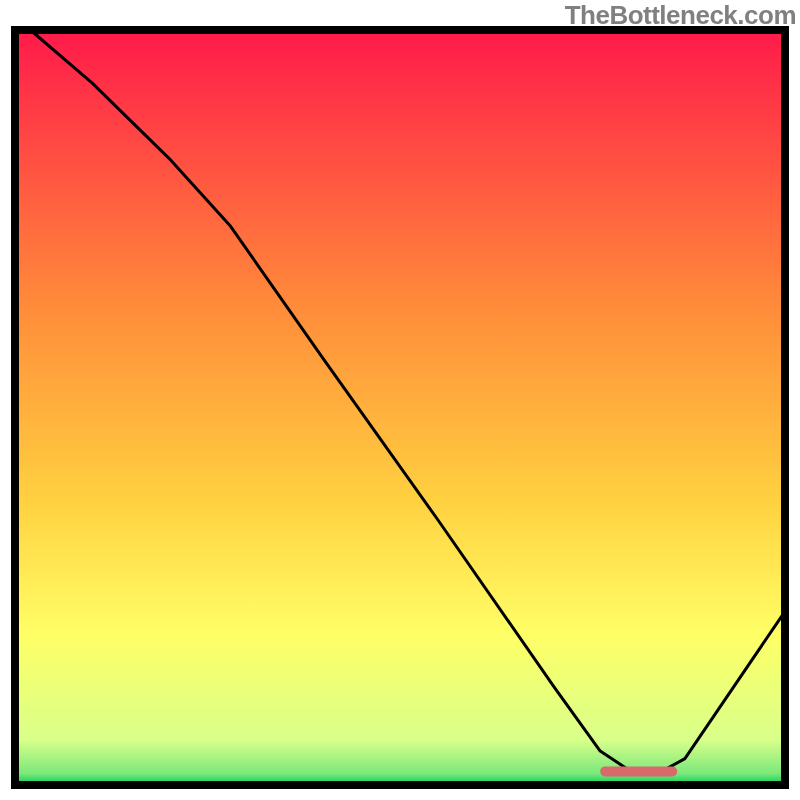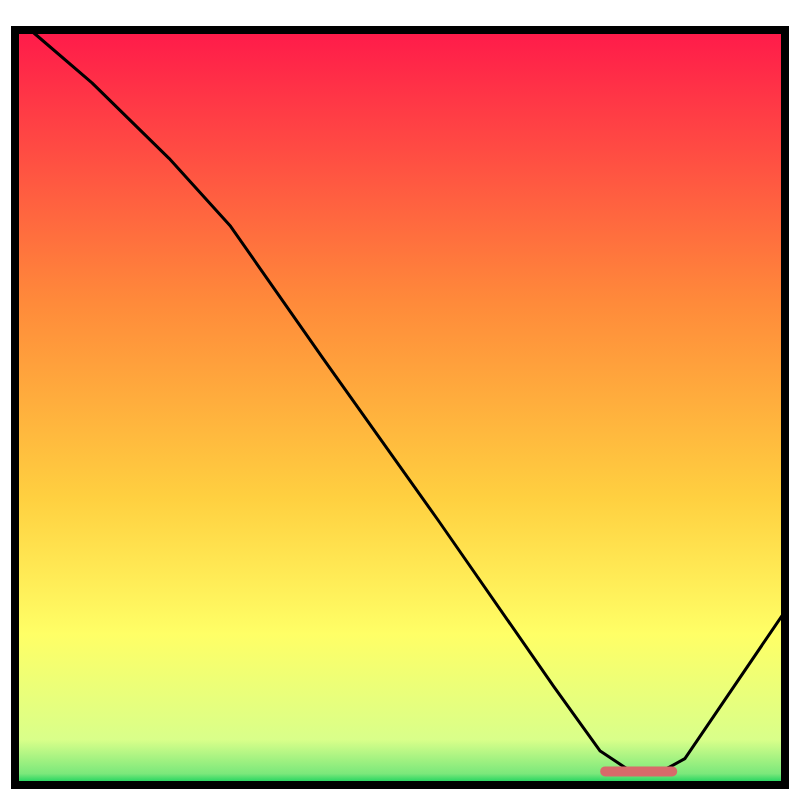--- a/index.html
+++ b/index.html
@@ -42,13 +42,14 @@
           <stop offset="94%" stop-color="#d9ff8a"></stop>
           <stop offset="98.5%" stop-color="#7be87b"></stop>
           <stop offset="100%" stop-color="#00cc55"></stop>
         </linearGradient>
       </defs>
       <rect x="15" y="30" width="770" height="755" fill="url(#bg-grad)"></rect>
       <path d="M30.40 30.00 L92.00 82.85 L169.00 158.35 L230.60 226.30 L323.00 358.43 L438.50 520.75 L554.00 686.85 L600.20 751.02 L631.00 771.41 L661.80 771.41 L684.90 758.58 L785.00 611.35" fill="none" stroke="#000000" stroke-width="3" stroke-linejoin="round" stroke-linecap="round"></path>
       <rect x="600.2" y="766.41" width="77" height="10" rx="5" ry="5" fill="#d86a6a"></rect>
       <rect x="15" y="30" width="770" height="755" fill="none" stroke="#000000" stroke-width="8"></rect>
     </svg>
+  <div id="watermark">TheBottleneck.com</div>
 </div>
 
 </body></html>

